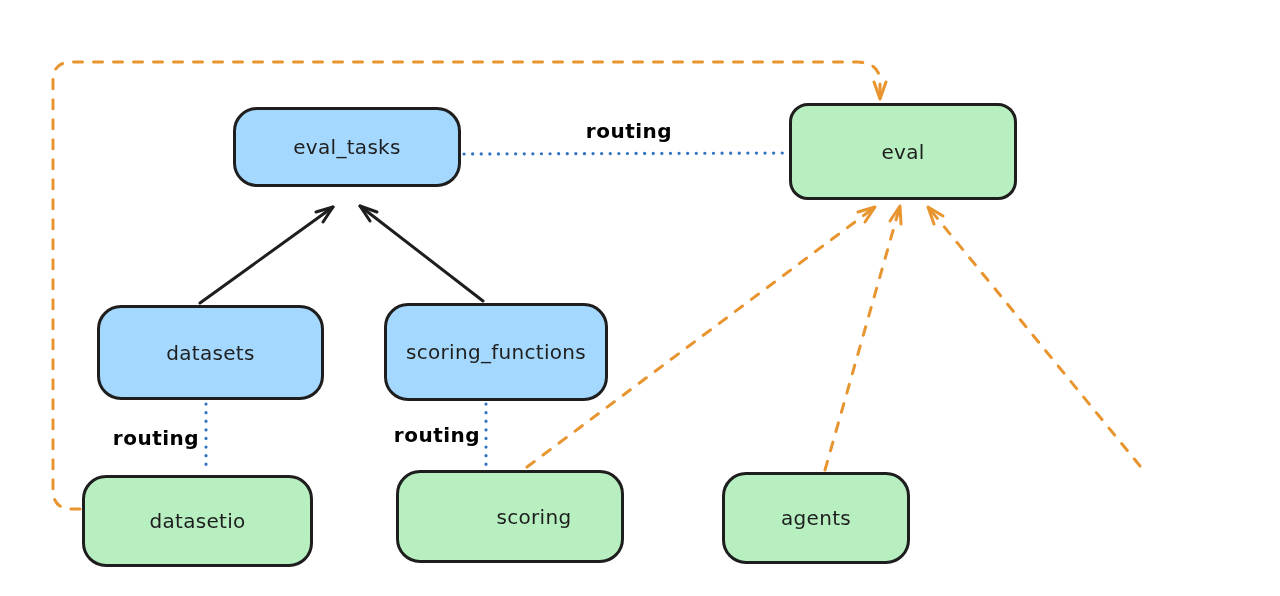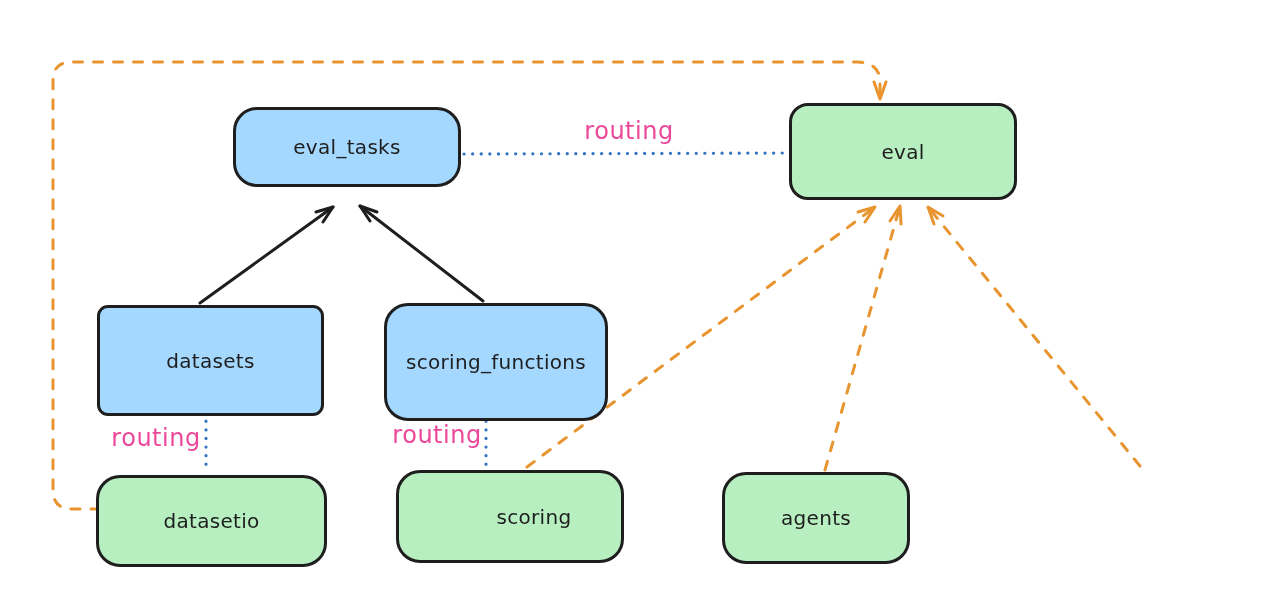--- a/index.html
+++ b/index.html
@@ -32,23 +32,23 @@
     justify-content: center;
     font-size: 20px;
     color: #1e1e1e;
     letter-spacing: 0.3px;
   }
   .node.blue  { background: #a5d8ff; }
   .node.green { background: #b7efc0; }
   .edge-label {
     position: absolute;
     transform: translate(-50%, -50%);
-    color: #ec4899;
-    font-size: 24px;
-    font-weight: normal;
+    color: #000000;
+    font-size: 20px;
+    font-weight: bold;
     letter-spacing: 0.5px;
     white-space: nowrap;
   }
 </style>
 </head>
 <body>
 
 <div class="canvas">
 
   <svg class="edges-layer" width="1280" height="596" viewBox="0 0 1280 596" fill="none" xmlns="http://www.w3.org/2000/svg">
@@ -91,29 +91,29 @@
   </svg>
 
   <div class="node blue" style="left:233px; top:107px; width:228px; height:80px;">
     <span>eval_tasks</span>
   </div>
 
   <div class="node green" style="left:789px; top:103px; width:228px; height:97px;border-radius:19px;">
     <span>eval</span>
   </div>
 
-  <div class="node blue" style="left:97px; top:305px; width:227px; height:111px;border-radius:11px;">
+  <div class="node blue" style="left:97px; top:305px; width:227px; height:95px;">
     <span>datasets</span>
   </div>
 
-  <div class="node blue" style="left:384px; top:303px; width:224px; height:118px;">
+  <div class="node blue" style="left:384px; top:303px; width:224px; height:98px;">
     <span>scoring_functions</span>
   </div>
 
-  <div class="node green" style="left:96px; top:475px; width:231px; height:92px;">
+  <div class="node green" style="left:82px; top:475px; width:231px; height:92px;">
     <span>datasetio</span>
   </div>
 
   <div class="node green" style="left:396px; top:470px; width:228px; height:93px;padding-left:48px;">
     <span>scoring</span>
   </div>
 
   <div class="node green" style="left:722px; top:472px; width:188px; height:92px;">
     <span>agents</span>
   </div>

